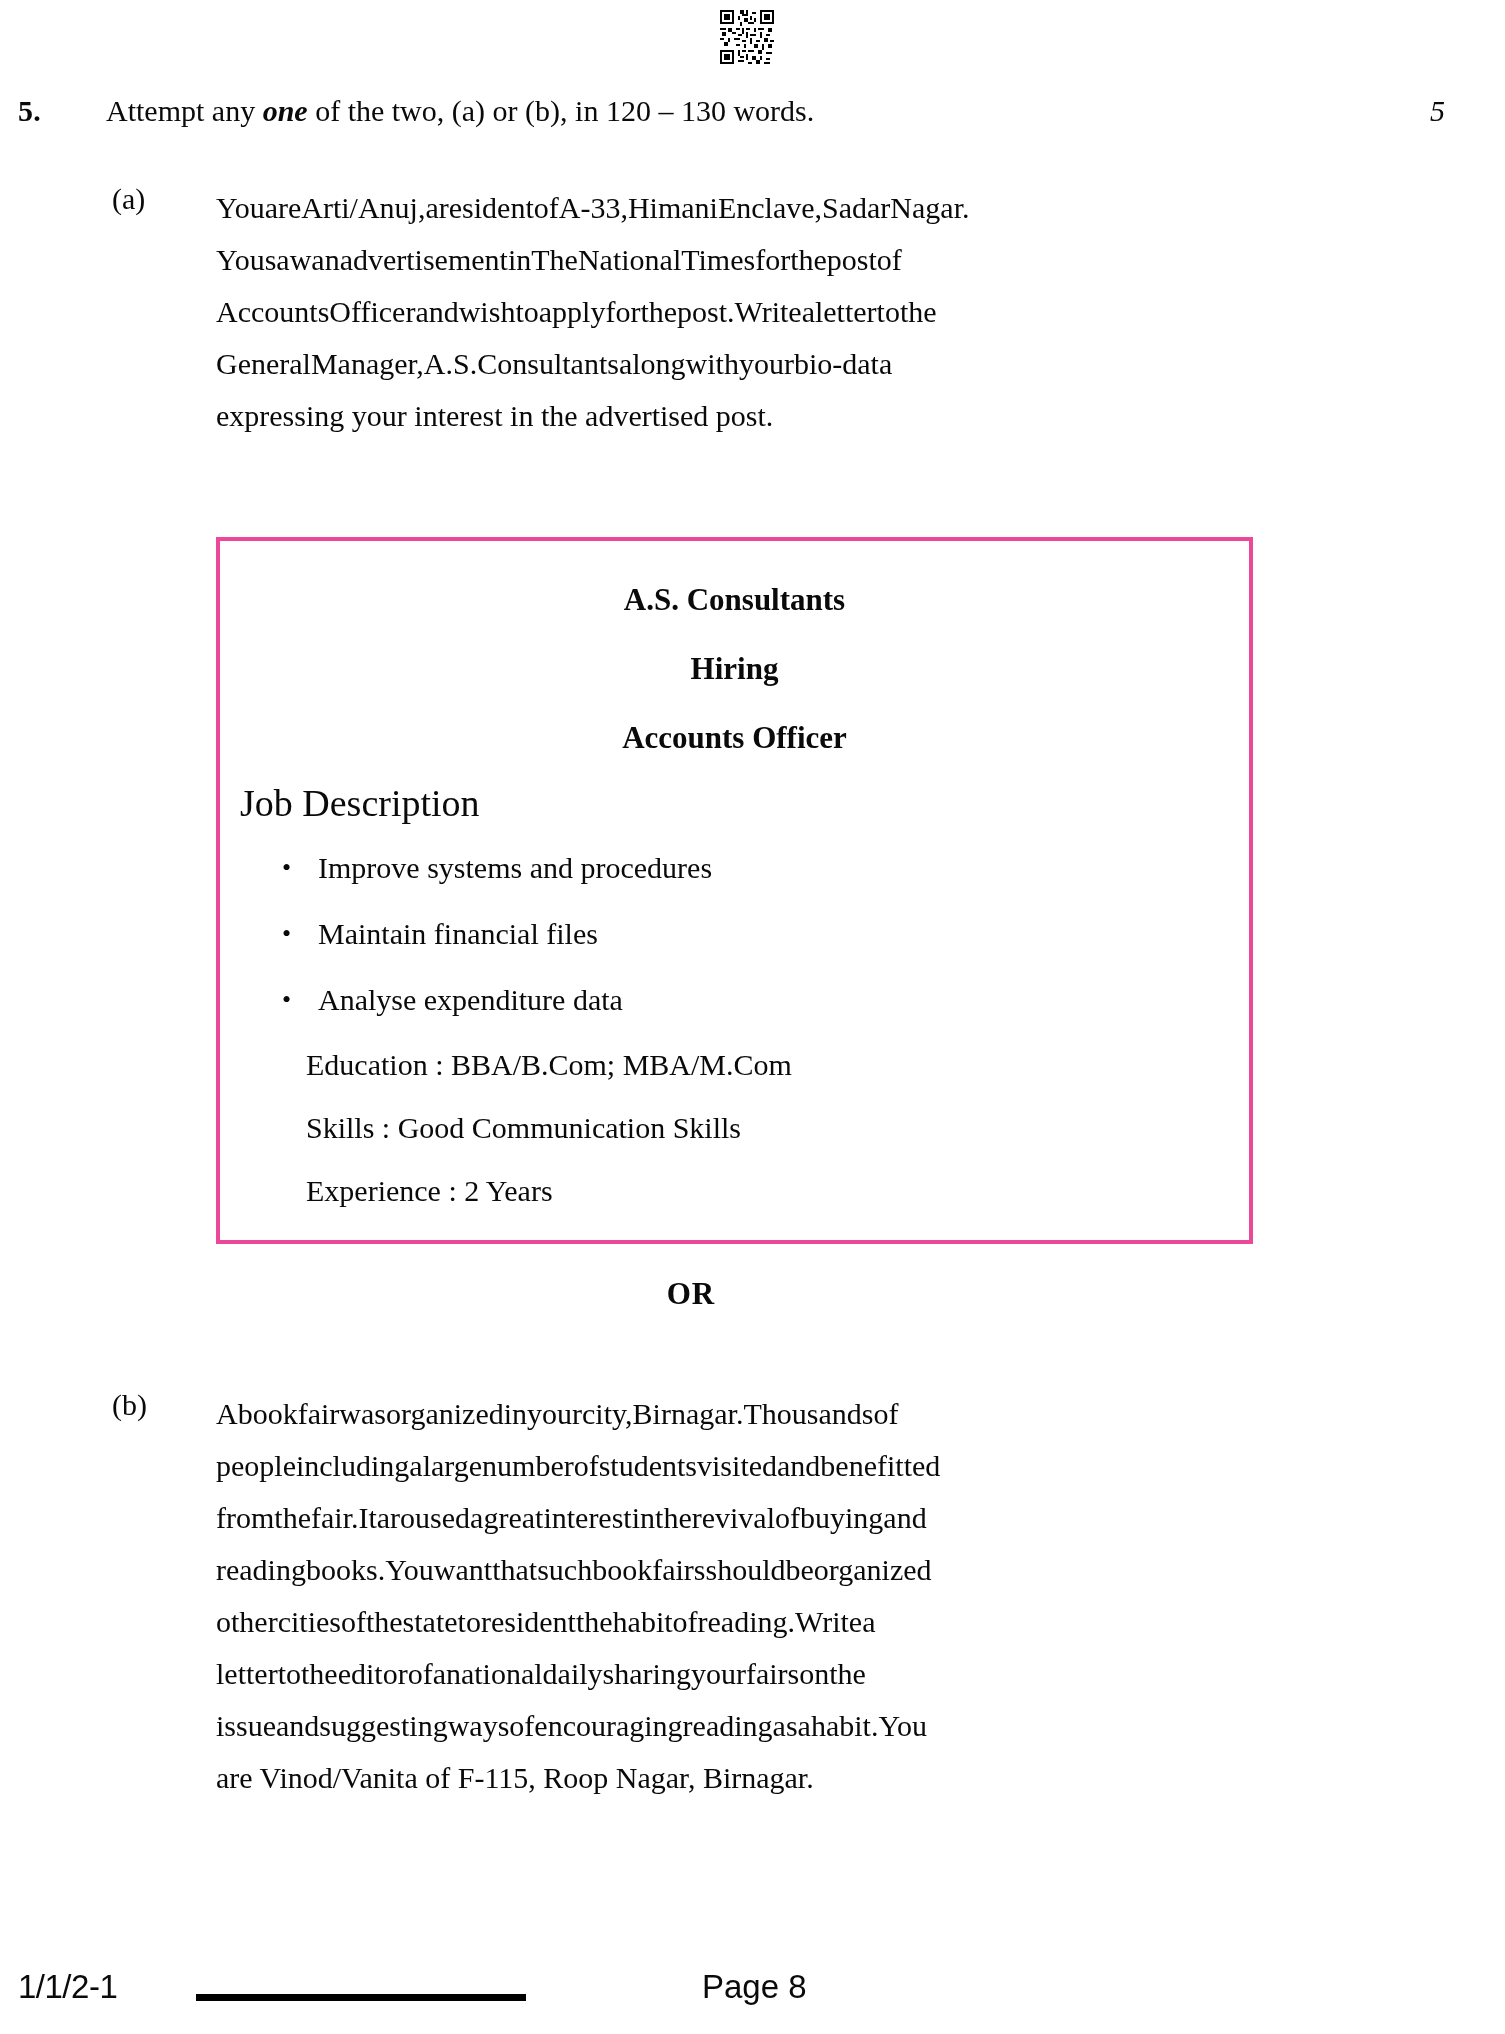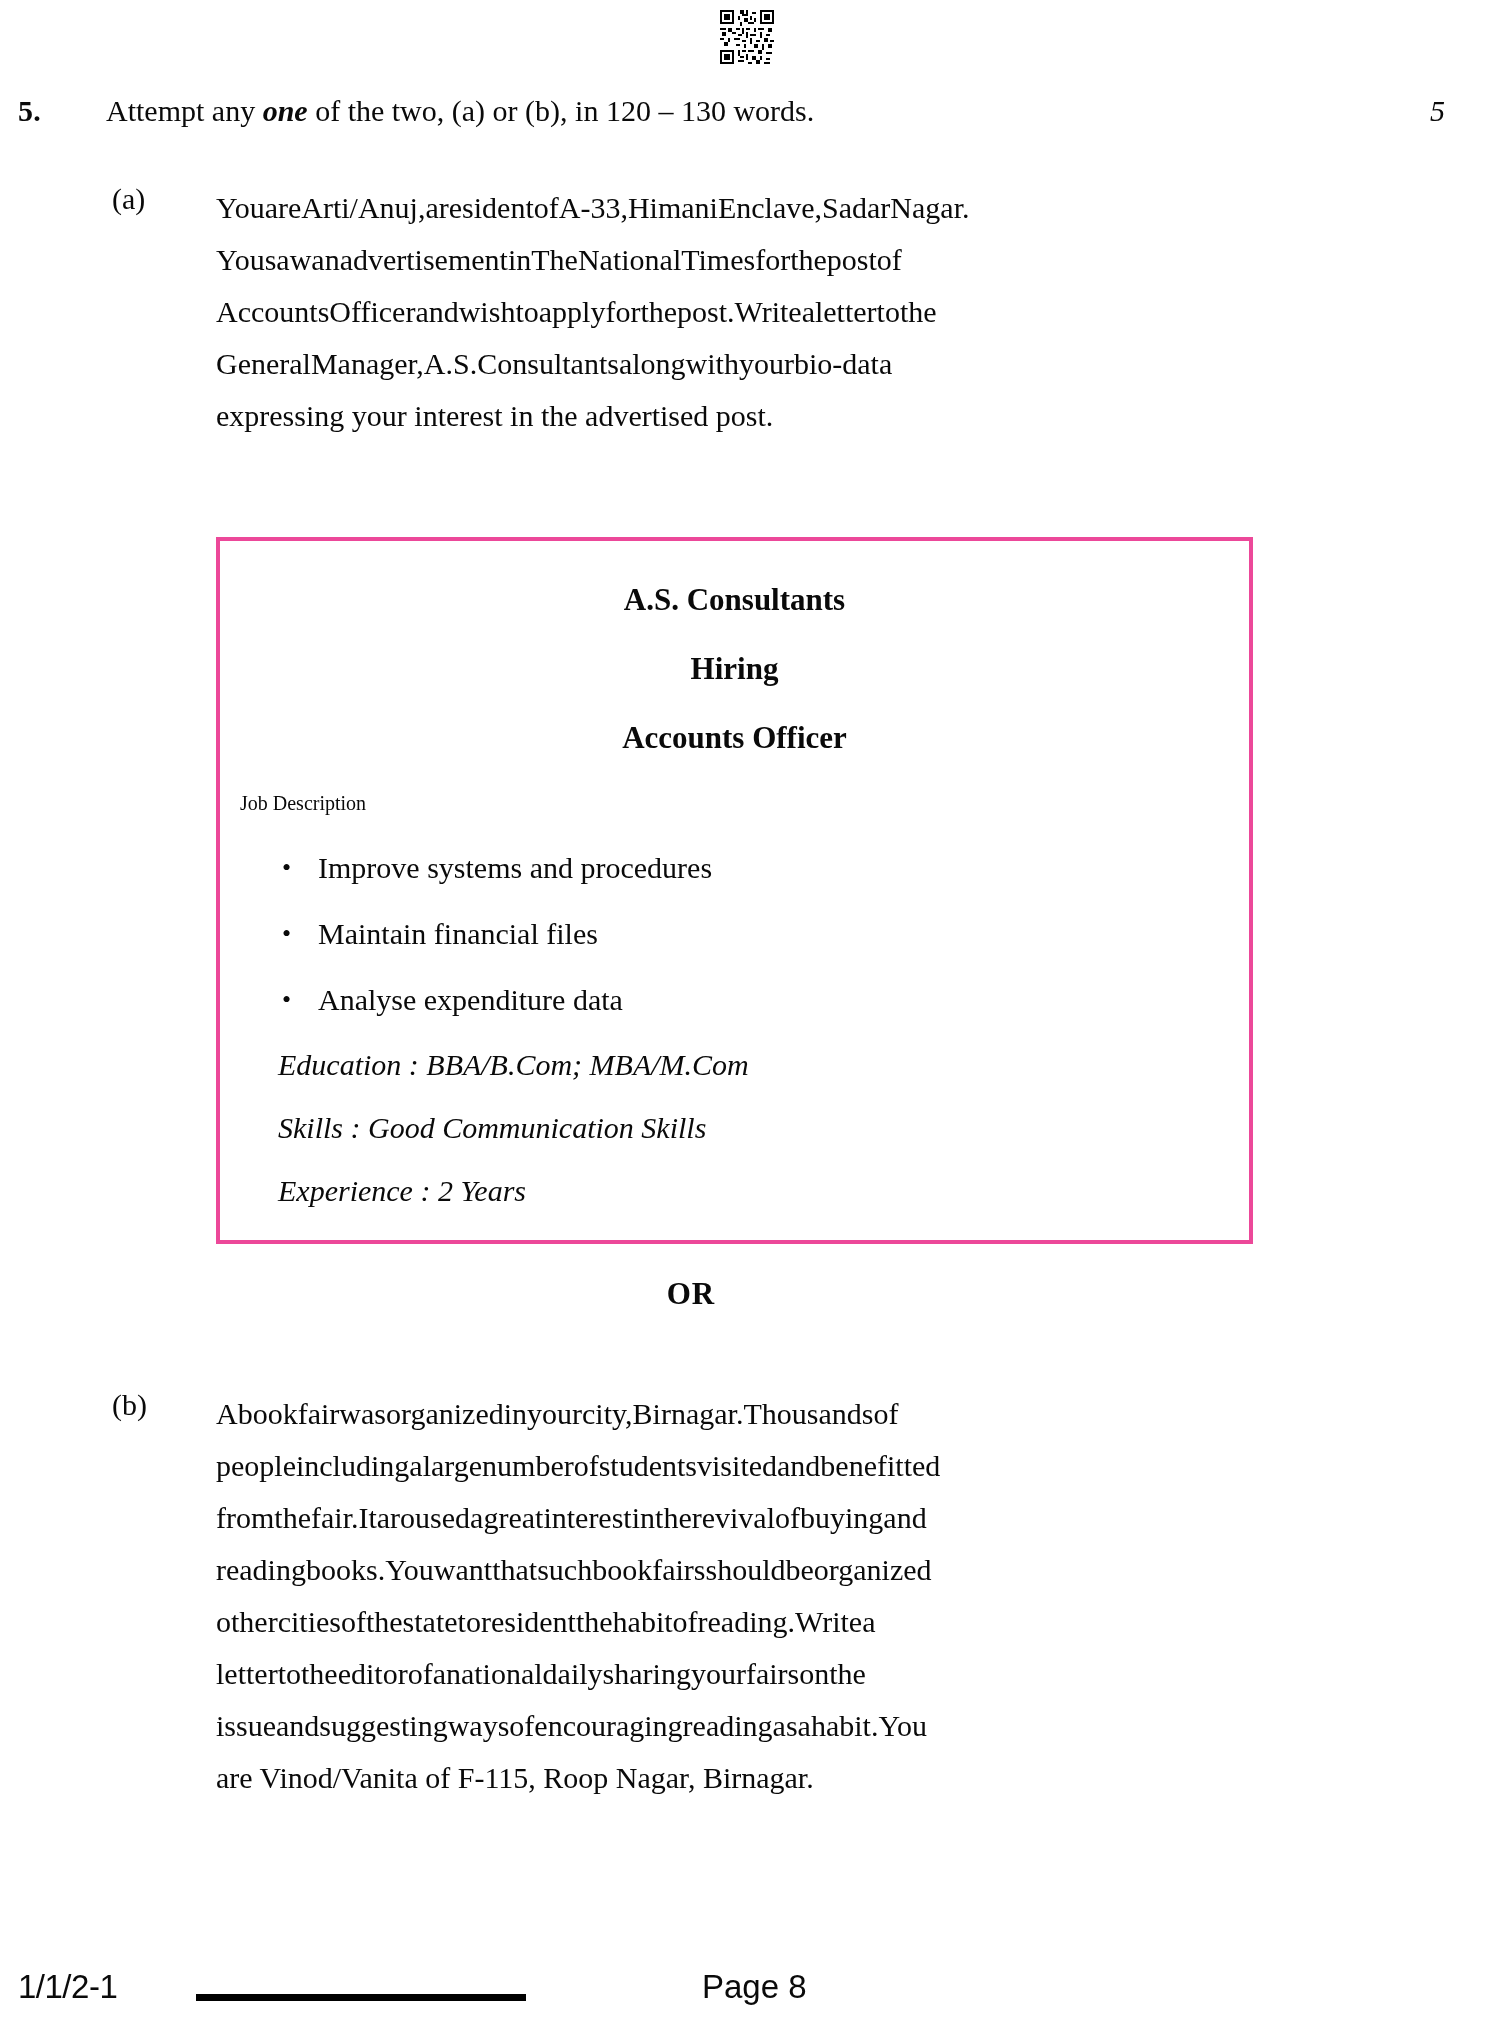--- a/index.html
+++ b/index.html
@@ -114,21 +114,21 @@
     background: #ffffff;
   }
   .ad-head {
     text-align: center;
     font-weight: bold;
     font-size: 31px;
     line-height: 69px;
   }
   .ad-head.first { margin-top: 24px; }
   .ad-sub {
-    font-size: 20px;
+    font-size: 38px;
     line-height: 63px;
     padding-left: 20px;
   }
   .ad-list {
     margin: 0;
     padding: 0;
     list-style: none;
   }
   .ad-list li {
     font-size: 30px;
@@ -138,22 +138,21 @@
   }
   .ad-list li .bullet {
     position: absolute;
     left: 62px;
     top: 0;
     font-size: 26px;
   }
   .ad-detail {
     font-size: 30px;
     line-height: 63px;
-    padding-left: 58px;
-    font-style: italic;
+    padding-left: 86px;
   }
 
   
   .or-divider {
     position: absolute;
     left: 0;
     top: 1276px;
     width: 1382px;
     text-align: center;
     font-size: 31px;

